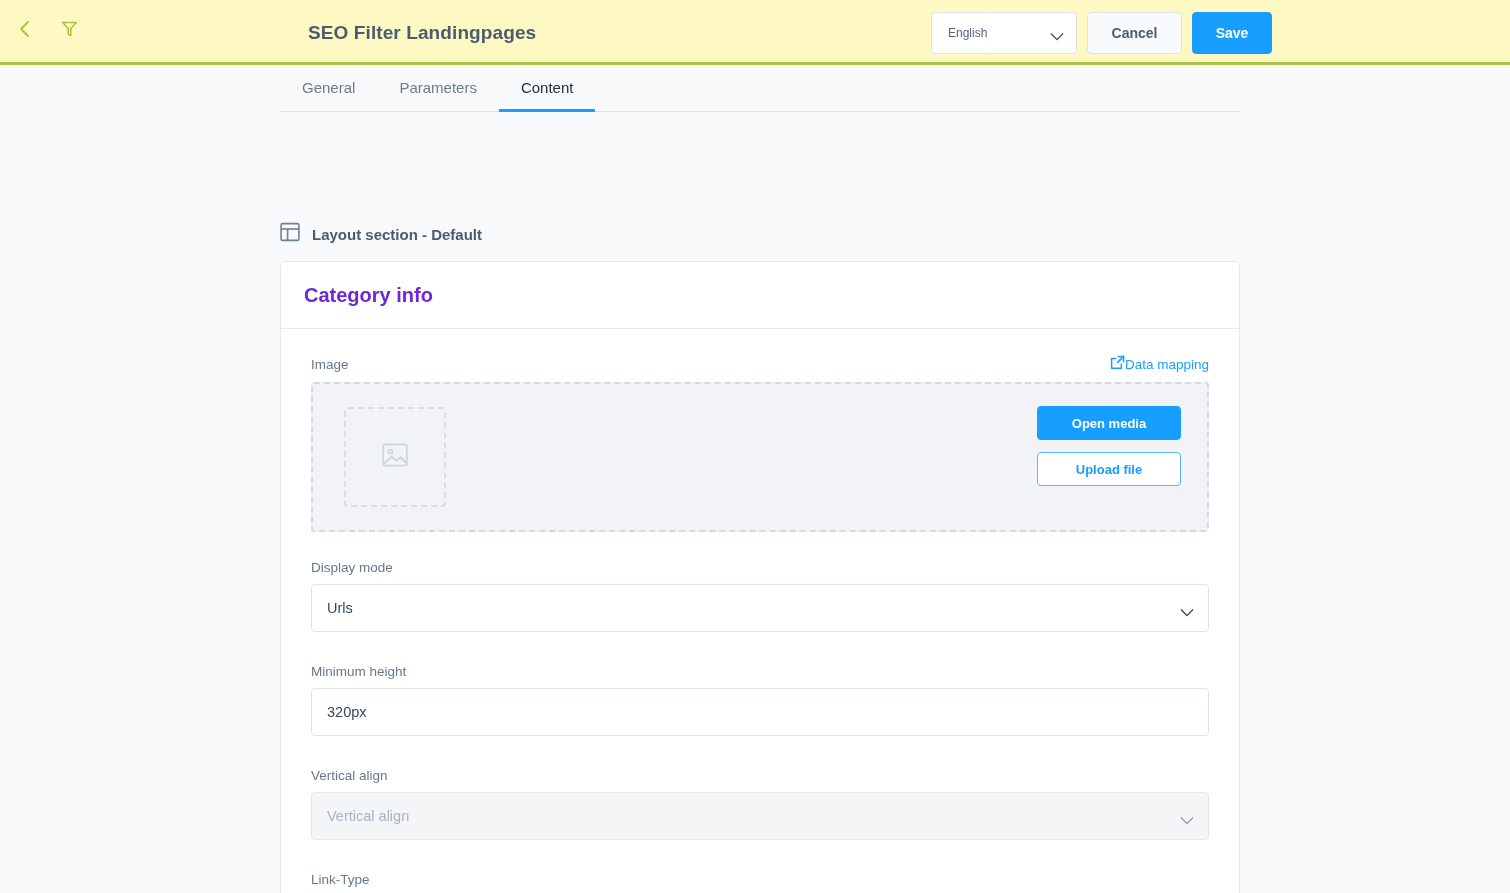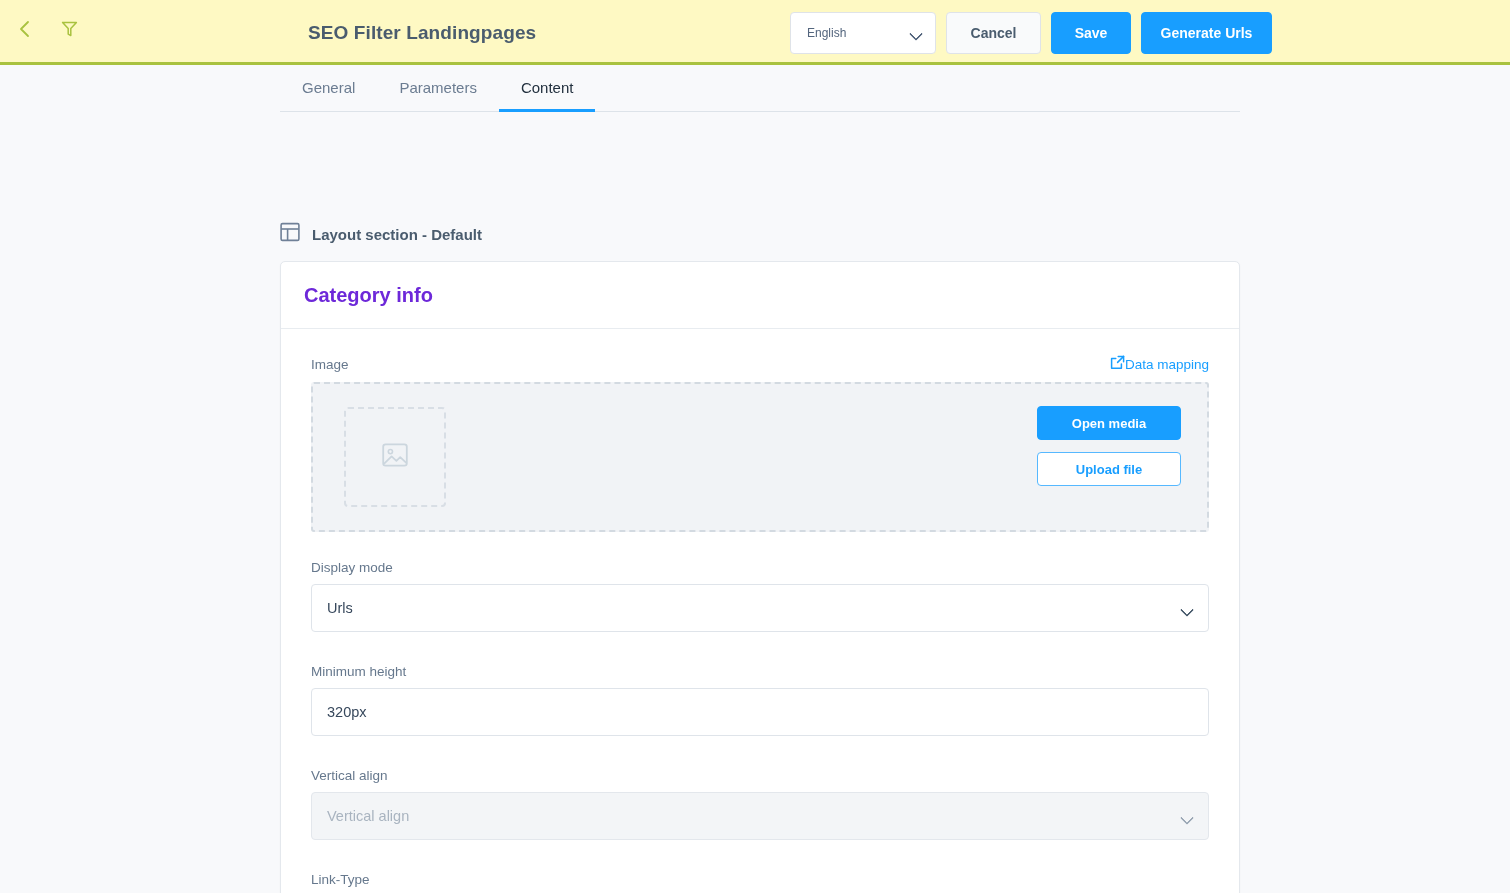--- a/index.html
+++ b/index.html
@@ -298,21 +298,20 @@
 
   <div class="topbar-right">
 
     <div class="lang-select">
       <span>English</span>
       <span class="chev"></span>
     </div>
 
     <div class="btn btn-cancel">Cancel</div>
     <div class="btn btn-primary btn-save">Save</div>
-    <div class="btn btn-primary btn-generate">Generate Urls</div>
   </div>
 </div>
 
 <div class="content-area">
 
   <div class="tabs">
     <div class="tab">General</div>
     <div class="tab">Parameters</div>
     <div class="tab active">Content</div>
   </div>

